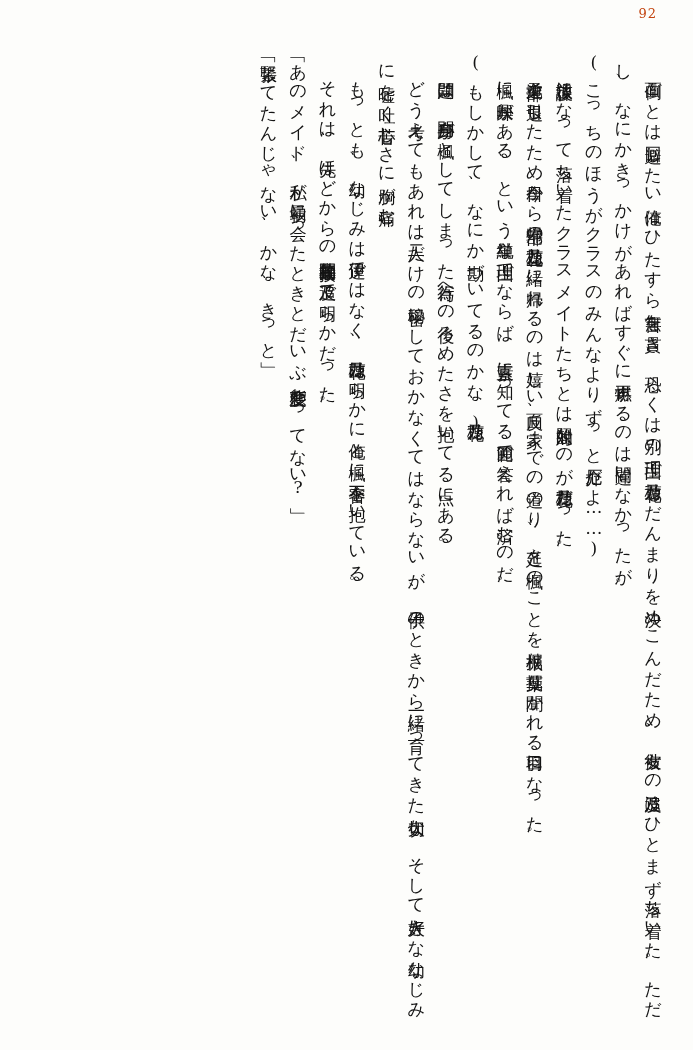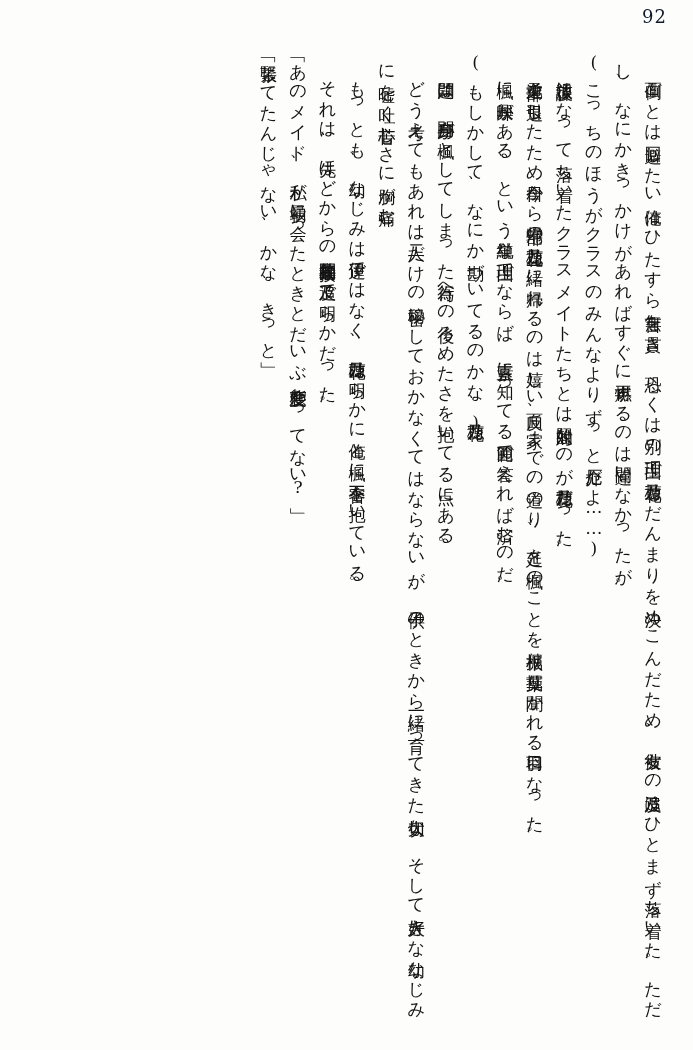--- a/index.html
+++ b/index.html
@@ -16,24 +16,24 @@
     overflow: hidden;
   }
   .page {
     position: absolute;
     inset: 0;
     background: #fdfdfb;
   }
   .page-number {
     position: absolute;
     top: 6px;
-    right: 26px;
-    font-size: 18px;
+    right: 36px;
+    font-size: 13px;
     font-family: "DejaVu Serif", "Liberation Serif", serif;
-    color: #0f172a;
+    color: #c2410c;
     letter-spacing: 1px;
   }
   .text-block {
     position: absolute;
     top: 52px;
     left: 26px;
     right: 26px;
     bottom: 40px;
     writing-mode: vertical-rl;
     text-orientation: upright;

